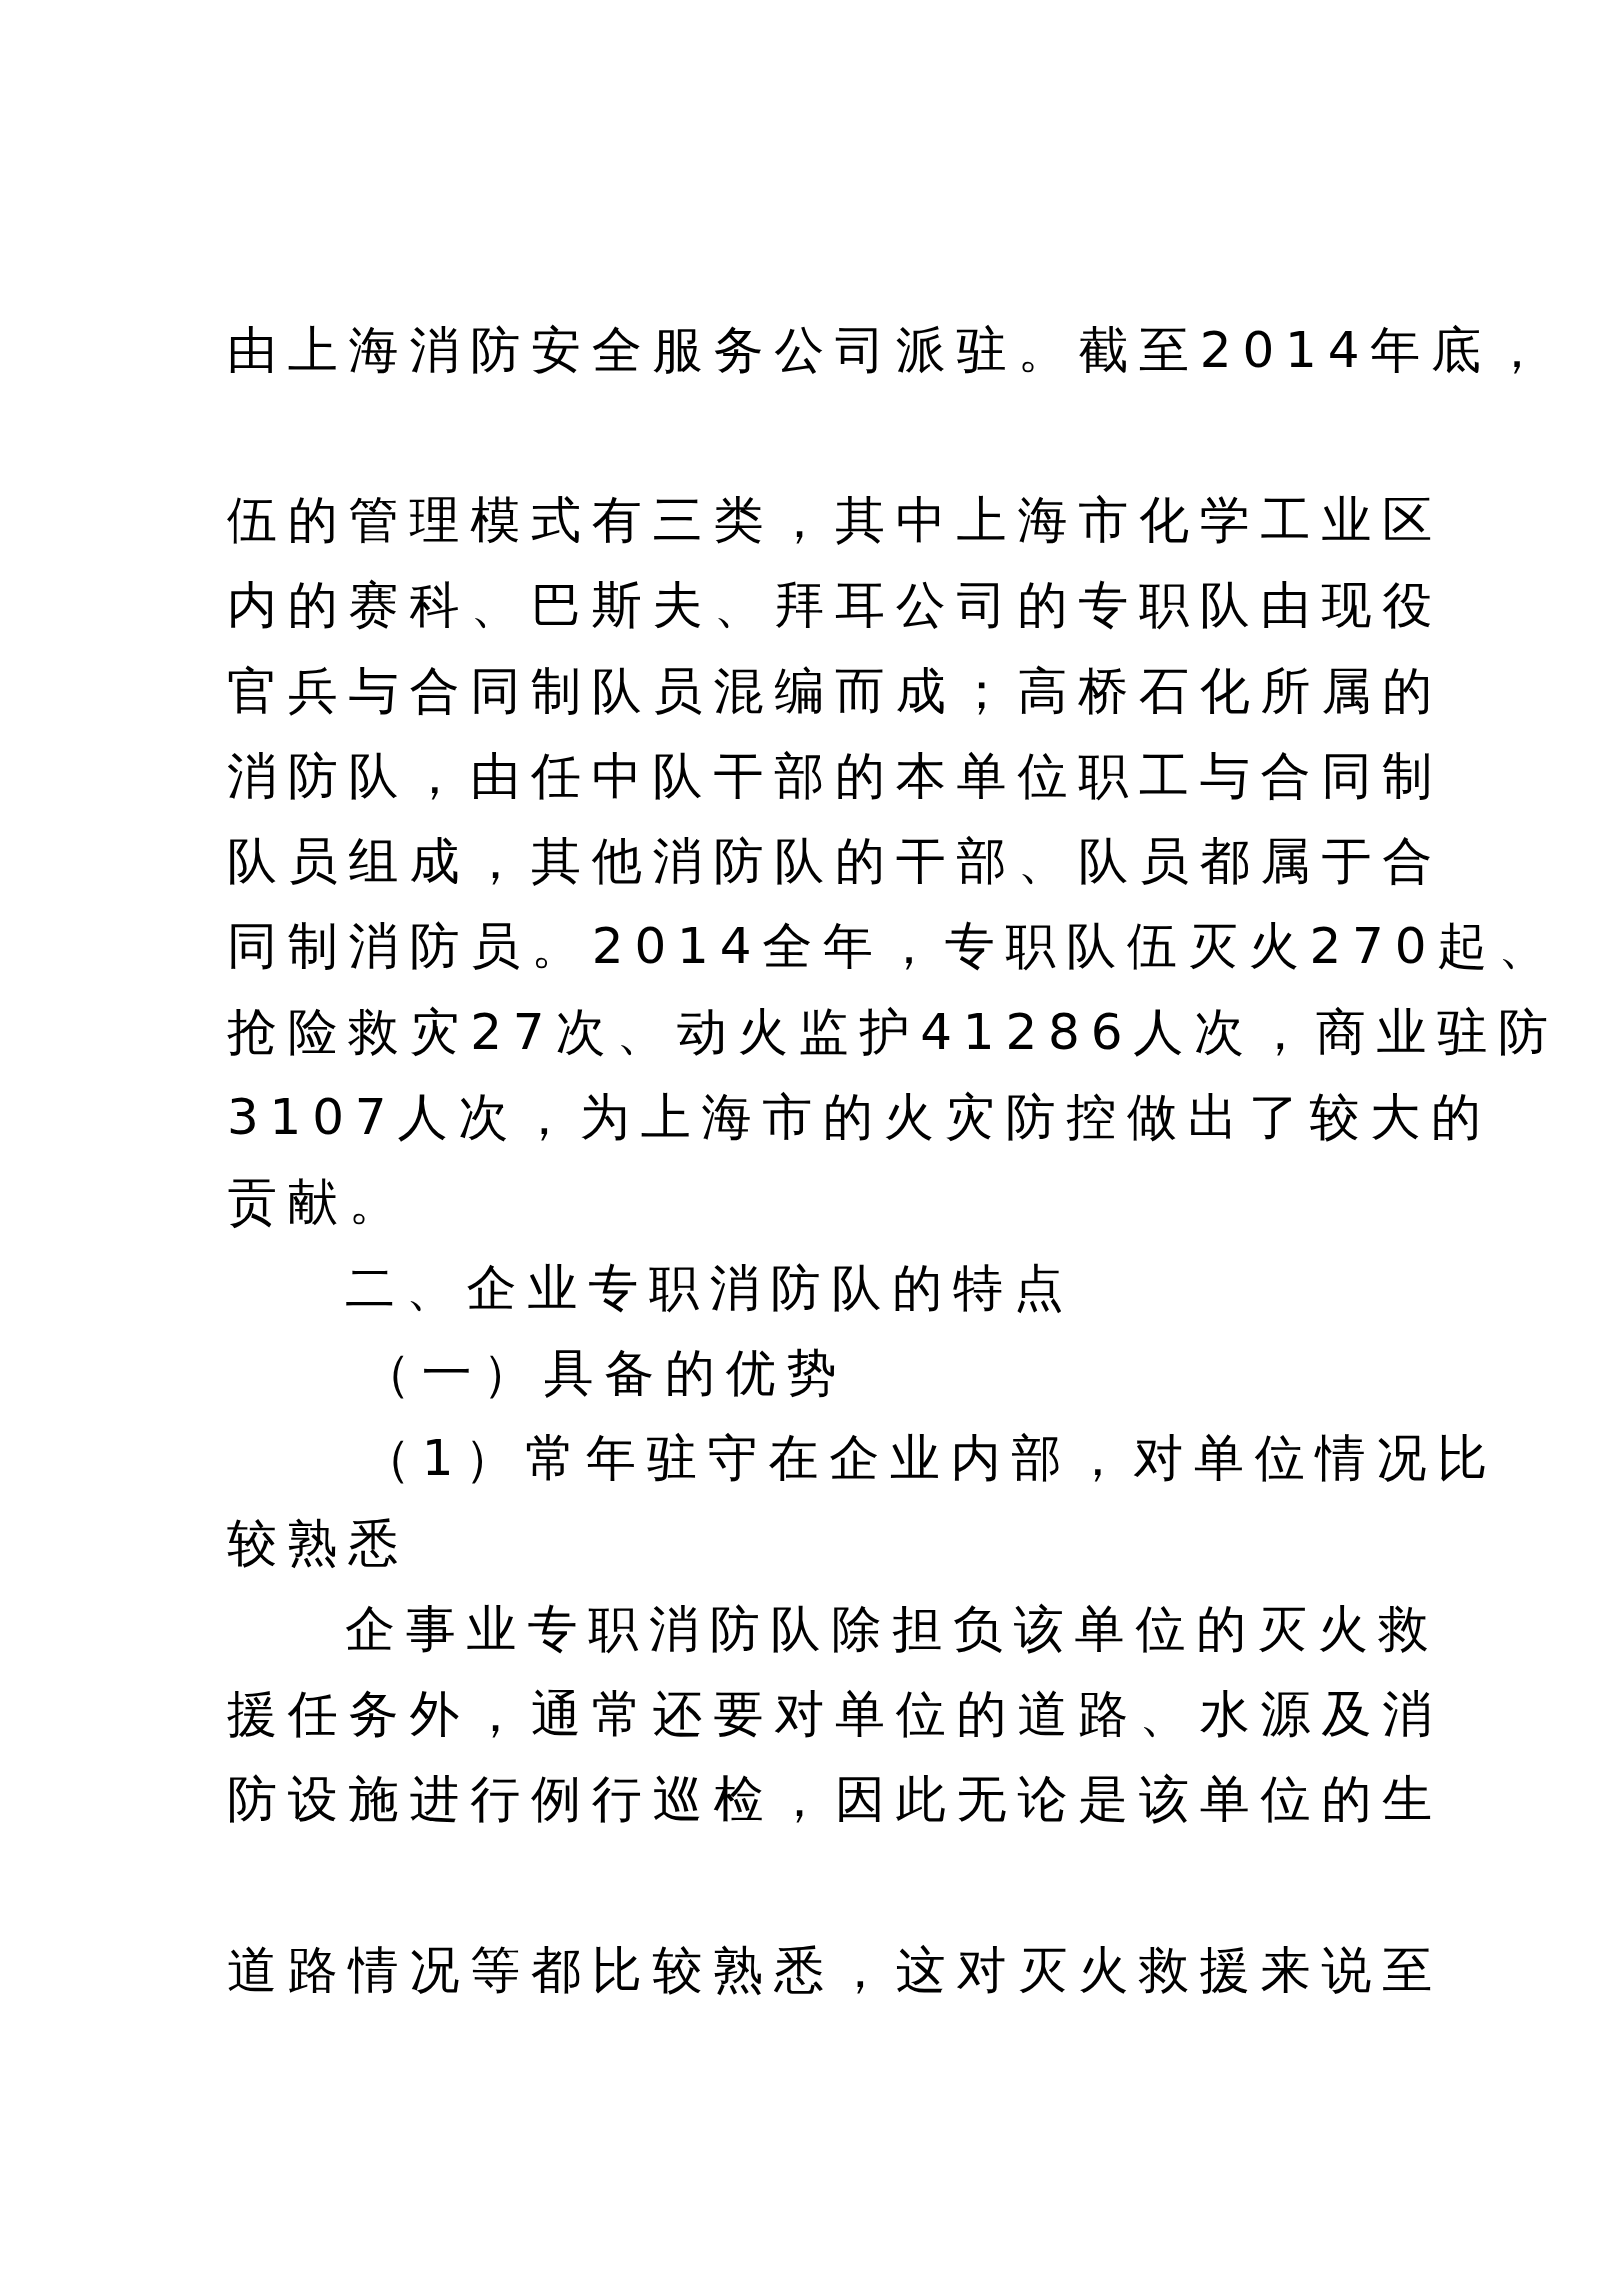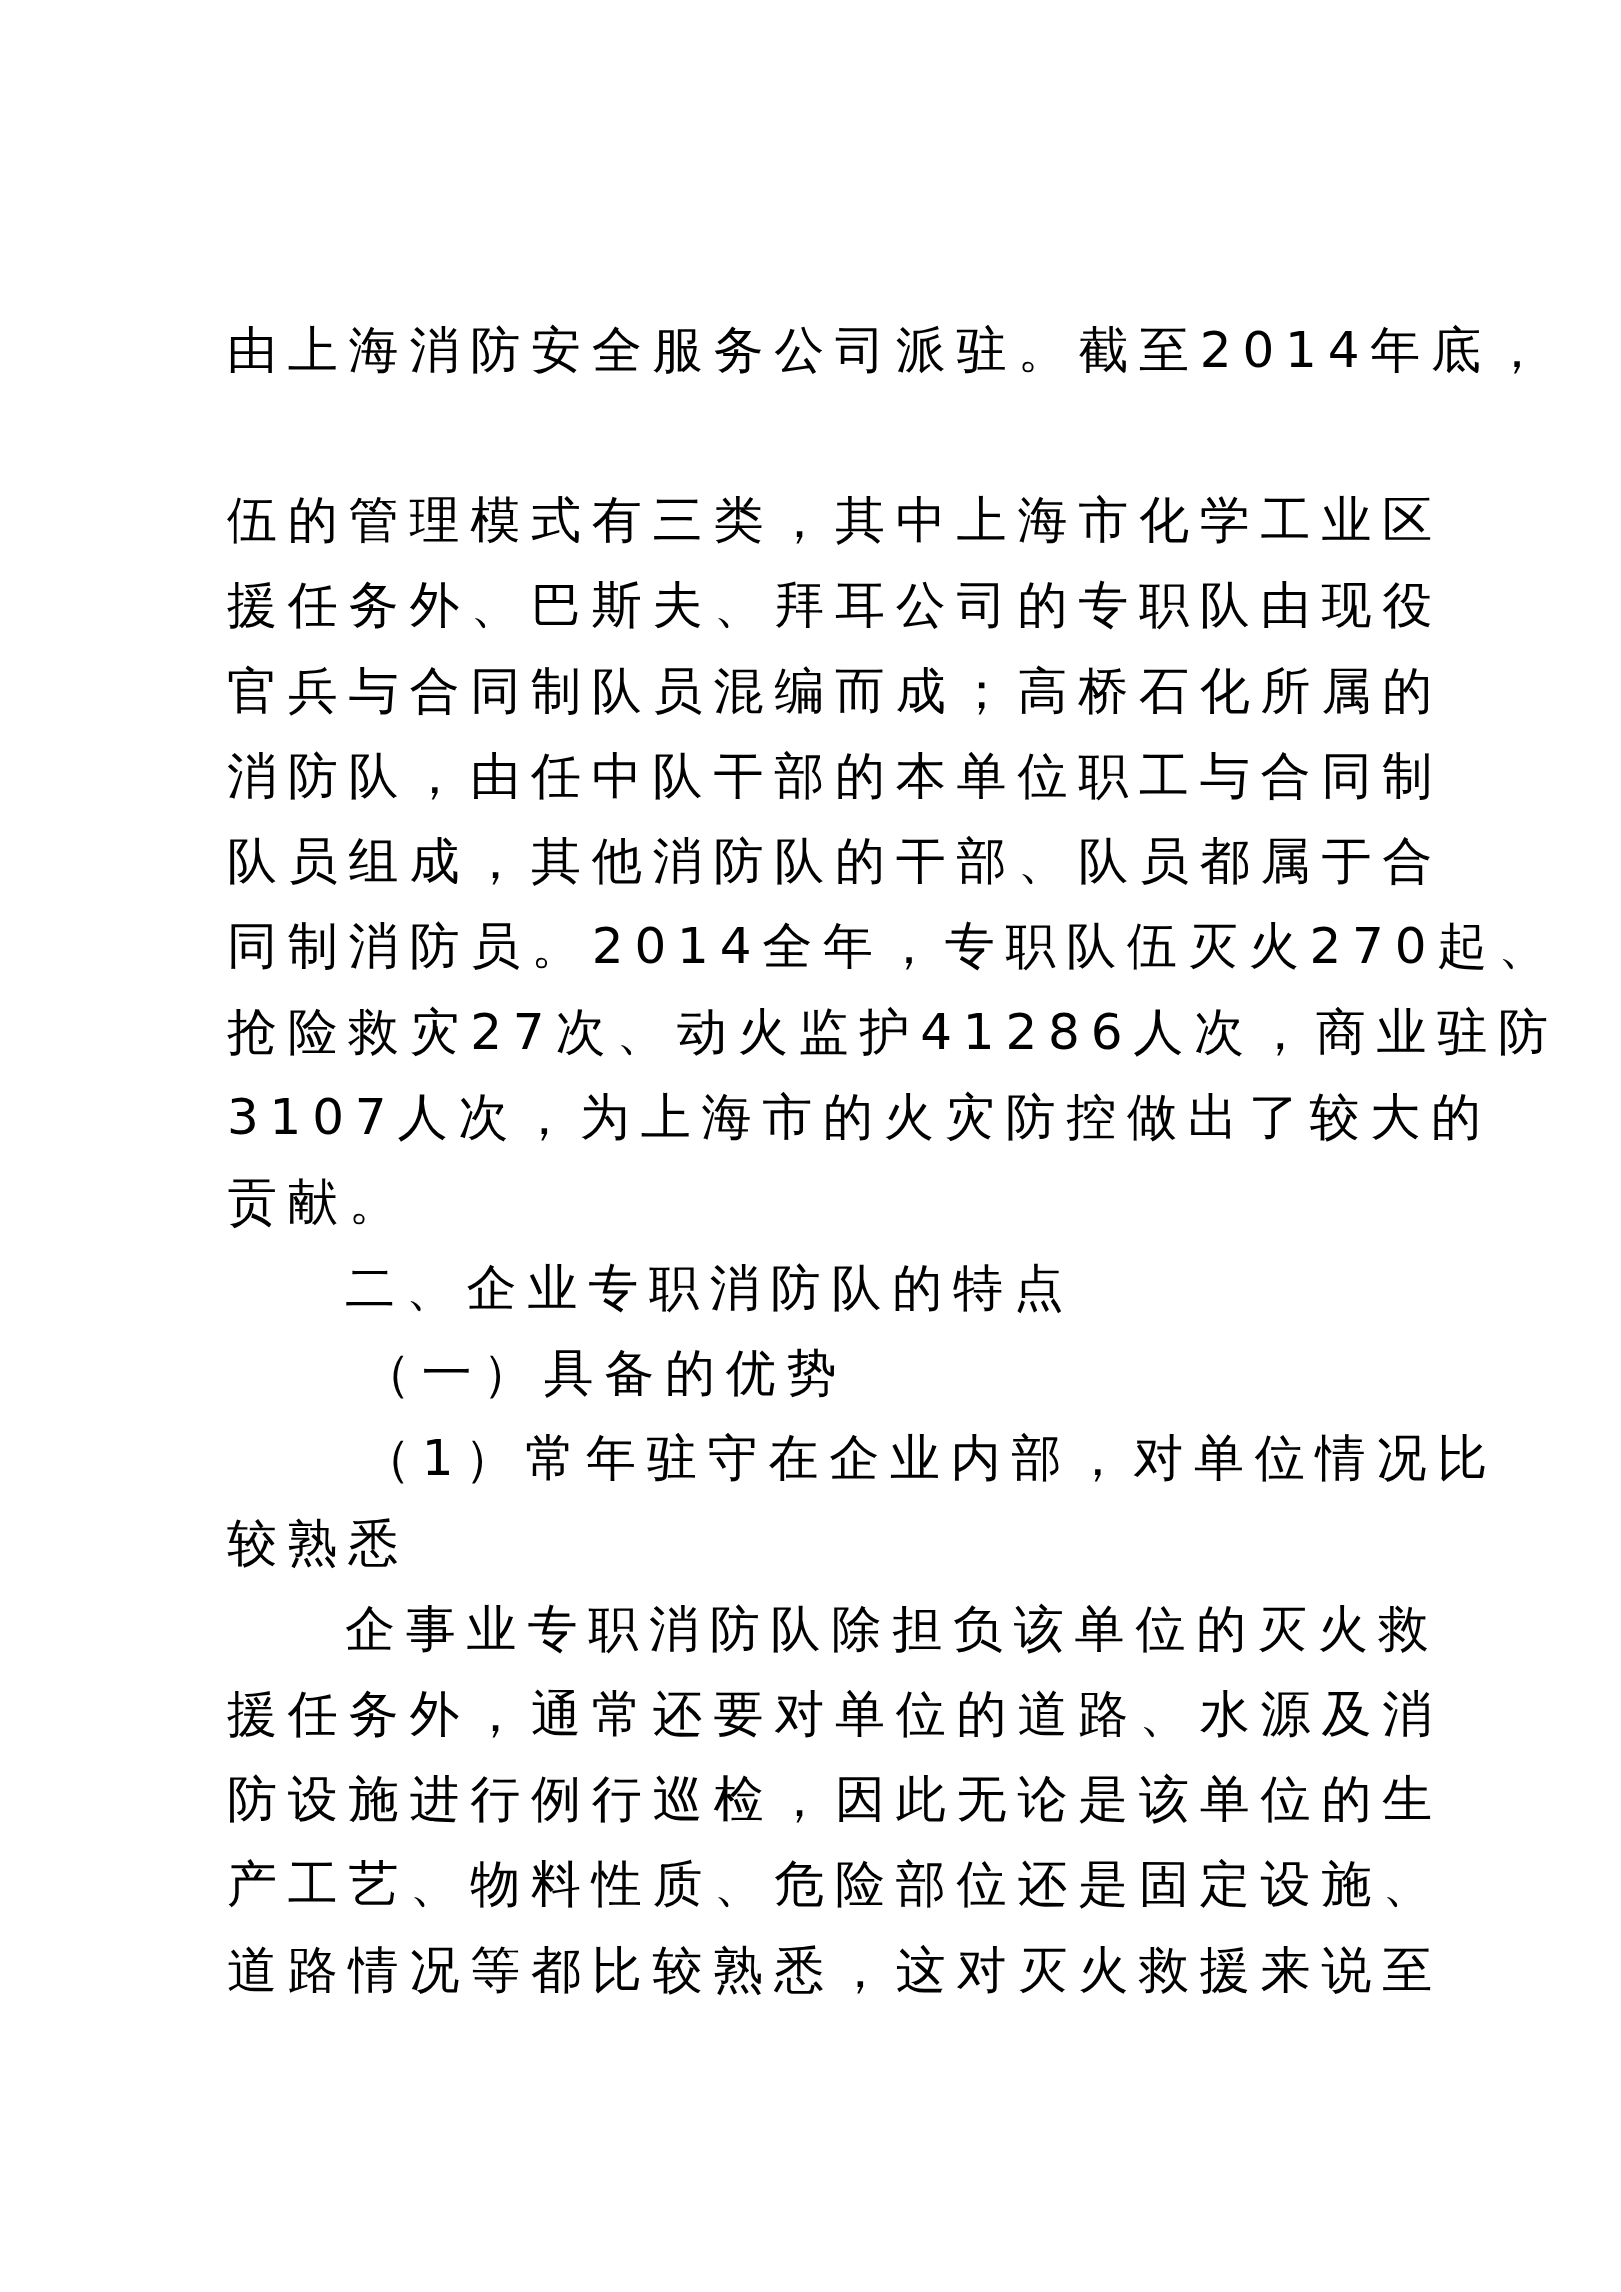--- a/index.html
+++ b/index.html
@@ -20,34 +20,33 @@
   .indent2 { left: 345px; }
   .indent-h2 { left: 345px; }
   .indent-h3 { left: 361px; }
 </style>
 </head>
 <body>
 
 <div class="page">
   <div class="line" style="top:321px">由上海消防安全服务公司派驻。截至2014年底，</div>
   <div class="line" style="top:491px">伍的管理模式有三类，其中上海市化学工业区</div>
-  <div class="line" style="top:576px">援任务外、巴斯夫、拜耳公司的专职队由现役</div>
+  <div class="line" style="top:576px">内的赛科、巴斯夫、拜耳公司的专职队由现役</div>
   <div class="line" style="top:662px">官兵与合同制队员混编而成；高桥石化所属的</div>
   <div class="line" style="top:747px">消防队，由任中队干部的本单位职工与合同制</div>
   <div class="line" style="top:832px">队员组成，其他消防队的干部、队员都属于合</div>
   <div class="line" style="top:917px">同制消防员。2014全年，专职队伍灭火270起、</div>
   <div class="line" style="top:1003px">抢险救灾27次、动火监护41286人次，商业驻防</div>
   <div class="line" style="top:1088px">3107人次，为上海市的火灾防控做出了较大的</div>
   <div class="line indent-h2" style="top:1259px">二、企业专职消防队的特点</div>
 
   <div class="line" style="top:1173px">贡献。</div>
   <div class="line indent-h3" style="top:1344px">（一）具备的优势</div>
 
   <div class="line indent-h3" style="top:1429px">（1）常年驻守在企业内部，对单位情况比</div>
   <div class="line" style="top:1514px">较熟悉</div>
 
   <div class="line" style="top:1685px">援任务外，通常还要对单位的道路、水源及消</div>
   <div class="line indent2" style="top:1600px">企事业专职消防队除担负该单位的灭火救</div>
   <div class="line" style="top:1770px">防设施进行例行巡检，因此无论是该单位的生</div>
-  <div class="line" style="top:1855px">产工艺、物料性质、危险部位还是固定设施、</div>
   <div class="line" style="top:1941px">道路情况等都比较熟悉，这对灭火救援来说至</div>
 </div>
 
 
 </body></html>

